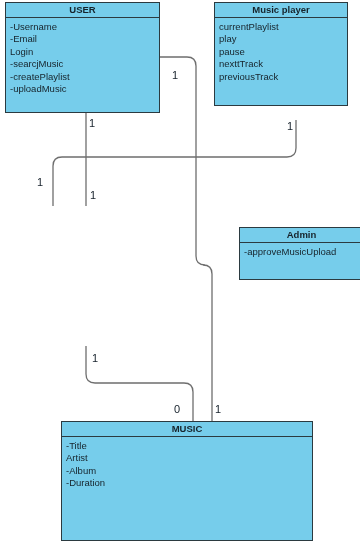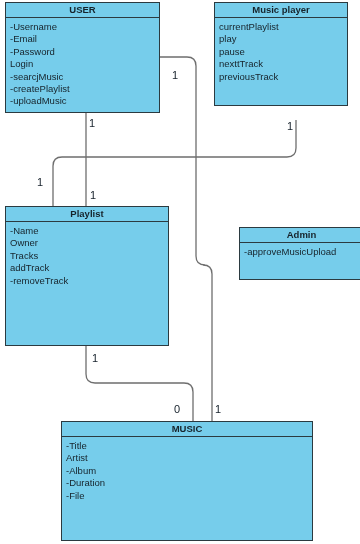--- a/index.html
+++ b/index.html
@@ -75,61 +75,49 @@
       <path d="M 86,113 L 86,206" stroke="#6e6e6e" stroke-width="1.3" fill="none"></path>
       <path d="M 53,206 L 53,166 Q 53,157 62,157 L 287,157 Q 296,157 296,148 L 296,120" stroke="#6e6e6e" stroke-width="1.3" fill="none"></path>
       <path d="M 160,57 L 187,57 Q 196,57 196,66 L 196,256 Q 196,265 205,265 L 203,265 Q 212,265 212,274 L 212,421" stroke="#6e6e6e" stroke-width="1.3" fill="none"></path>
       <path d="M 86,346 L 86,374 Q 86,383 95,383 L 184,383 Q 193,383 193,392 L 193,421" stroke="#6e6e6e" stroke-width="1.3" fill="none"></path>
     </svg>
 <div class="uml-class" style="left: 5px; top: 2px; width: 155px; height: 111px;">
       <div class="uml-header">USER</div>
       <div class="uml-body">
         <div class="uml-attr">-Username</div>
         <div class="uml-attr">-Email</div>
-        <div class="uml-attr">-Password</div>
         <div class="uml-attr">Login</div>
         <div class="uml-attr">-searcjMusic</div>
         <div class="uml-attr">-createPlaylist</div>
         <div class="uml-attr">-uploadMusic</div>
       </div>
     </div>
     <div class="uml-class" style="left: 214px; top: 2px; width: 134px; height: 104px;">
       <div class="uml-header">Music player</div>
       <div class="uml-body">
         <div class="uml-attr">currentPlaylist</div>
         <div class="uml-attr">play</div>
         <div class="uml-attr">pause</div>
         <div class="uml-attr">nexttTrack</div>
         <div class="uml-attr">previousTrack</div>
       </div>
     </div>
-    <div class="uml-class" style="left: 5px; top: 206px; width: 164px; height: 140px;">
-      <div class="uml-header">Playlist</div>
-      <div class="uml-body">
-        <div class="uml-attr">-Name</div>
-        <div class="uml-attr">Owner</div>
-        <div class="uml-attr">Tracks</div>
-        <div class="uml-attr">addTrack</div>
-        <div class="uml-attr">-removeTrack</div>
-      </div>
-    </div>
     <div class="uml-class" style="left: 227px; top: 227px; width: 125px; height: 53px; margin-left: 12px;">
       <div class="uml-header">Admin</div>
       <div class="uml-body">
         <div class="uml-attr">-approveMusicUpload</div>
       </div>
     </div>
     <div class="uml-class" style="left: 61px; top: 421px; width: 252px; height: 120px;">
       <div class="uml-header">MUSIC</div>
       <div class="uml-body">
         <div class="uml-attr">-Title</div>
         <div class="uml-attr">Artist</div>
         <div class="uml-attr">-Album</div>
         <div class="uml-attr">-Duration</div>
-        <div class="uml-attr">-File</div>
       </div>
     </div>
     <div class="mult" style="left: 89px; top: 118px;">1</div>
     <div class="mult" style="left: 90px; top: 190px;">1</div>
     <div class="mult" style="left: 172px; top: 70px;">1</div>
     <div class="mult" style="left: 37px; top: 177px;">1</div>
     <div class="mult" style="left: 287px; top: 121px;">1</div>
     <div class="mult" style="left: 215px; top: 404px;">1</div>
     <div class="mult" style="left: 92px; top: 353px;">1</div>
     <div class="mult" style="left: 174px; top: 404px;">0</div>

